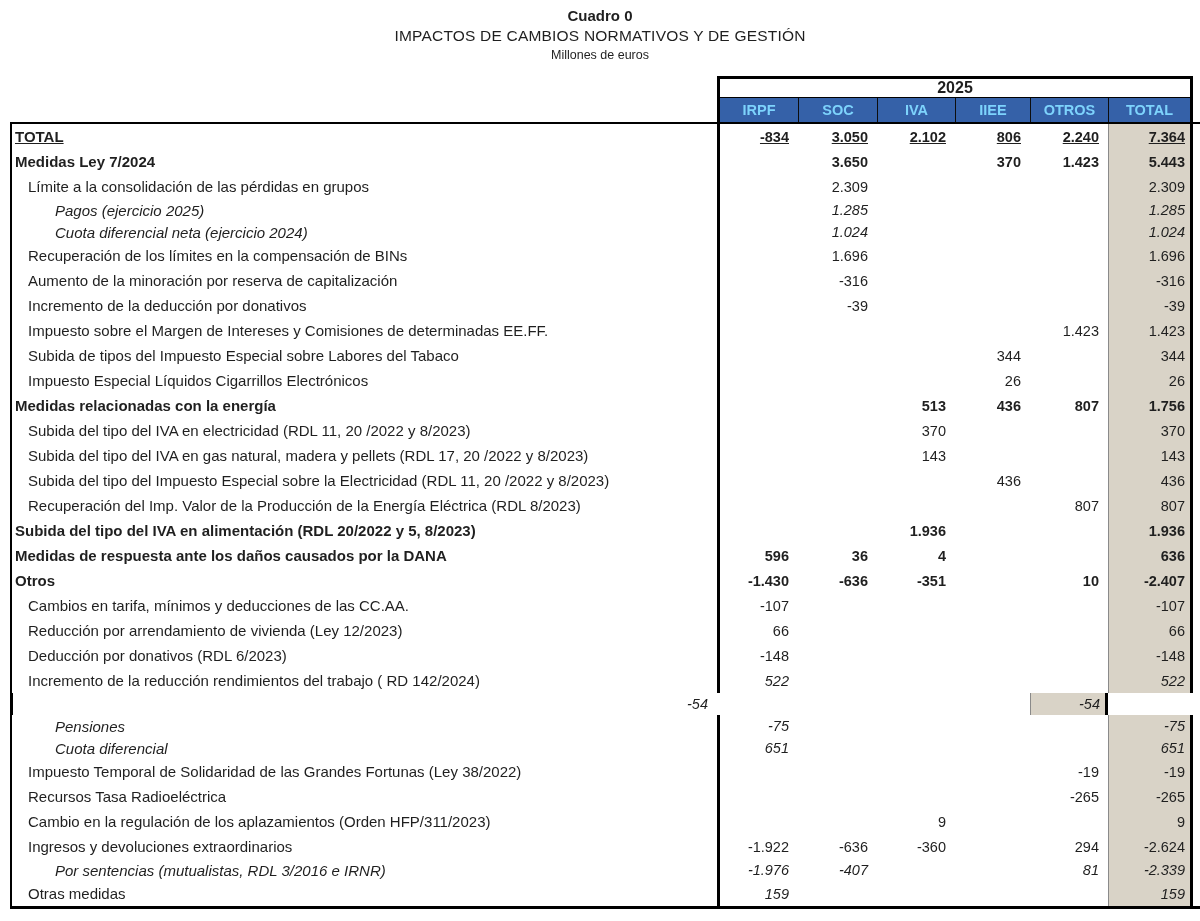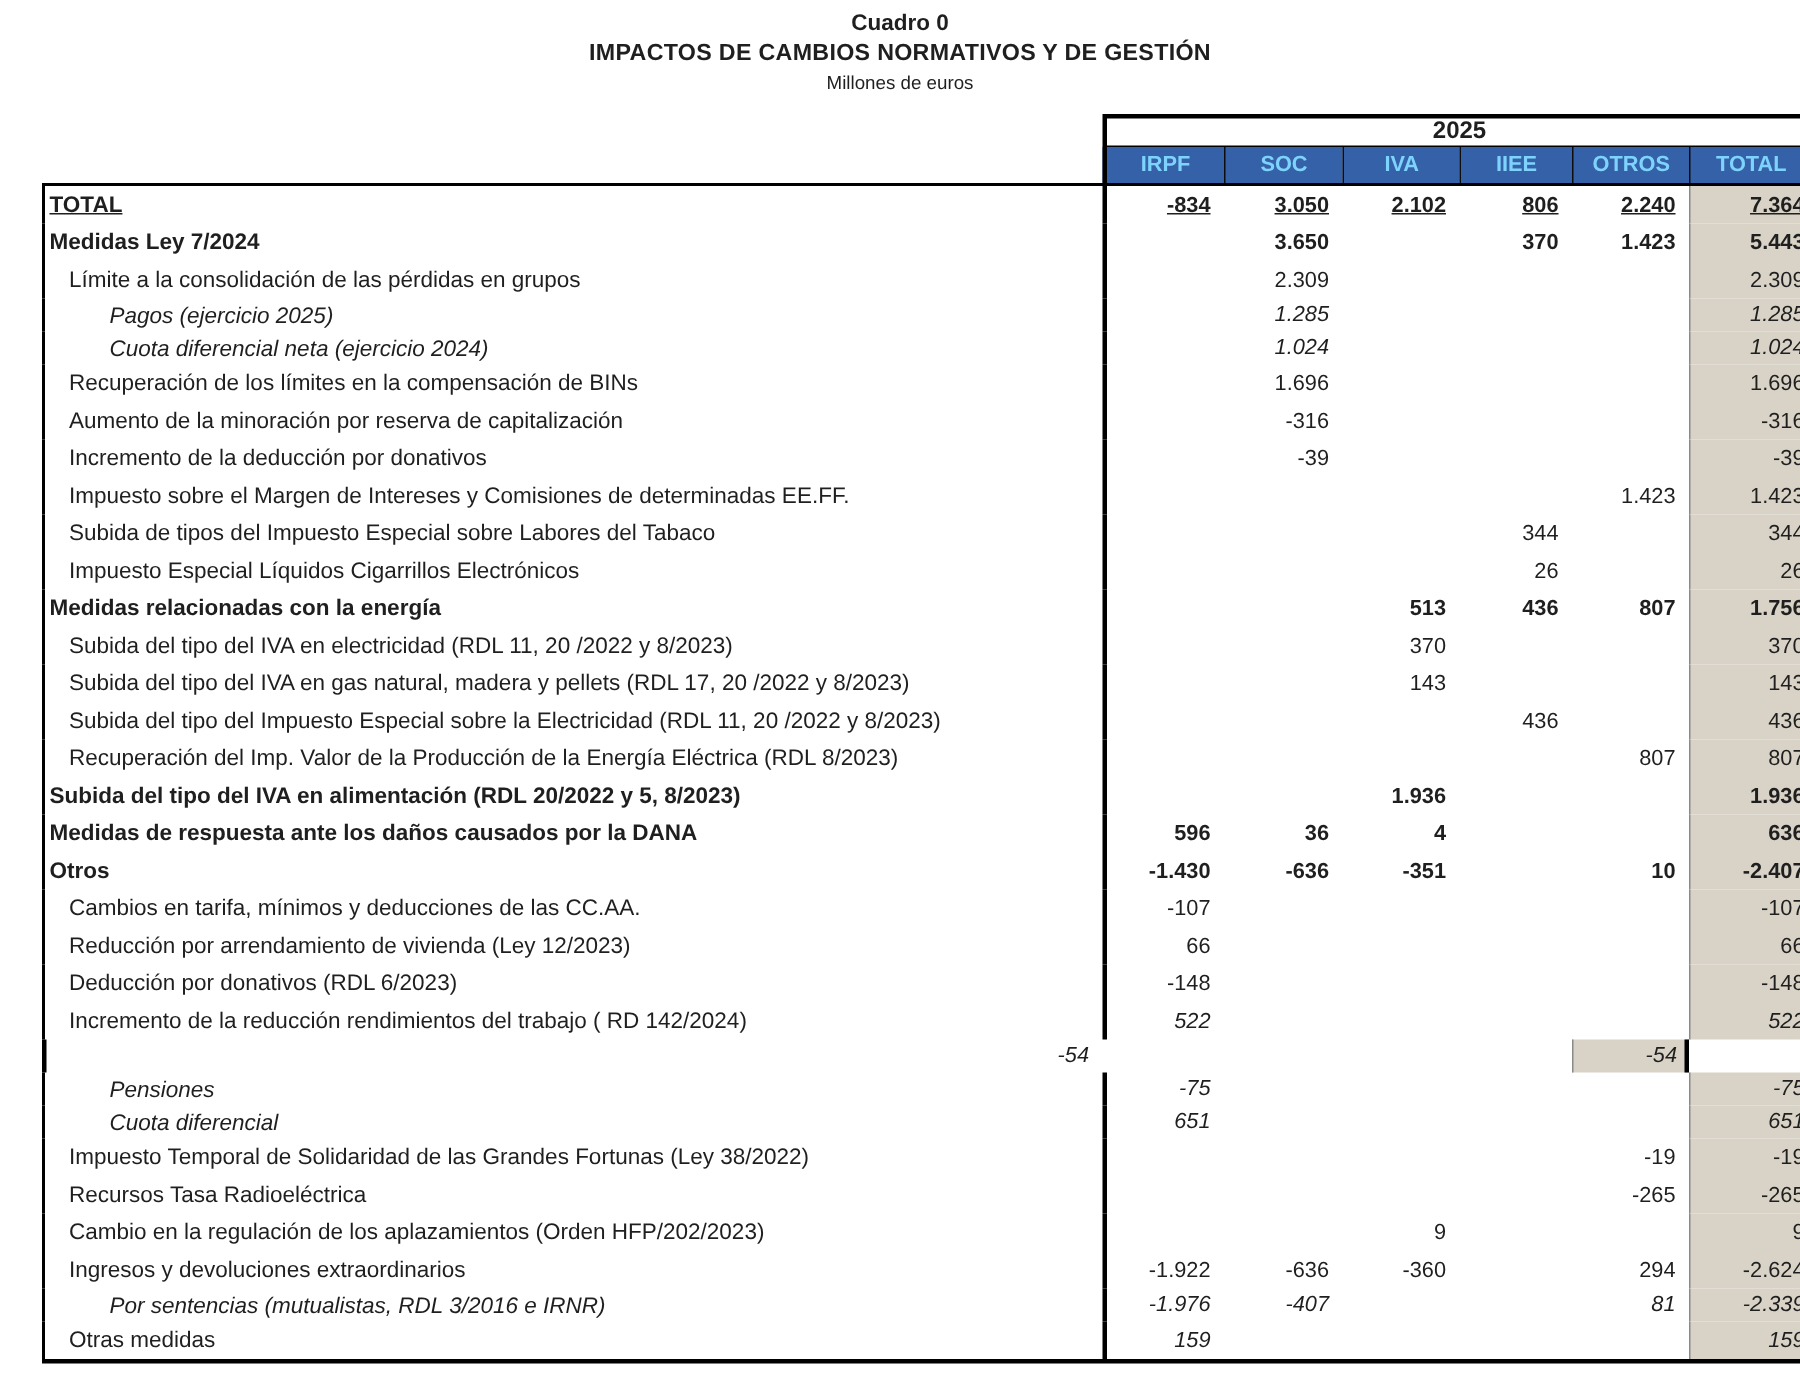--- a/index.html
+++ b/index.html
@@ -4,24 +4,24 @@
 <style>
   html,body{margin:0;padding:0;background:#ffffff;}
   body{
     width:1200px;height:921px;overflow:hidden;
     font-family:"Liberation Sans","DejaVu Sans",sans-serif;
     color:#1f1f1f;
     -webkit-font-smoothing:antialiased;
   }
   .titles{width:1200px;text-align:center;padding-top:6px;}
   .t1{font-size:15px;font-weight:700;line-height:20px;}
-  .t2{font-size:15.5px;font-weight:700;line-height:20px;letter-spacing:.2px;}
+  .t2{font-size:15.5px;font-weight:400;line-height:20px;letter-spacing:.2px;}
   .t3{font-size:12.5px;line-height:17px;margin-top:1px;}
 
-  .tablewrap{margin-left:28px;margin-top:12px;}
+  .tablewrap{margin-left:10px;margin-top:12px;}
   .row{
     display:grid;
     grid-template-columns:707px 81px 79px 78px 75px 78px 85px;
     align-items:center;
     height:25px;
   }
   .cell{height:100%;display:flex;align-items:center;box-sizing:border-box;}
   .lbl{font-size:15px;white-space:nowrap;overflow:hidden;}
   .c-num{justify-content:flex-end;font-size:14.5px;padding-right:9px;}
   .c-total{background:#d9d3c7;padding-right:5px;border-left:1px solid #8a8a8a;}
@@ -327,21 +327,21 @@
       <div class="row r-item">
         <div class="cell c-label lbl">Recursos Tasa Radioeléctrica</div>
         <div class="cell c-num c-irpf"></div>
         <div class="cell c-num c-soc"></div>
         <div class="cell c-num c-iva"></div>
         <div class="cell c-num c-iiee"></div>
         <div class="cell c-num c-otros">-265</div>
         <div class="cell c-num c-total c-total">-265</div>
       </div>
       <div class="row r-item">
-        <div class="cell c-label lbl">Cambio en la regulación de los aplazamientos (Orden HFP/202/2023)</div>
+        <div class="cell c-label lbl">Cambio en la regulación de los aplazamientos (Orden HFP/311/2023)</div>
         <div class="cell c-num c-irpf"></div>
         <div class="cell c-num c-soc"></div>
         <div class="cell c-num c-iva">9</div>
         <div class="cell c-num c-iiee"></div>
         <div class="cell c-num c-otros"></div>
         <div class="cell c-num c-total c-total">9</div>
       </div>
       <div class="row r-item">
         <div class="cell c-label lbl">Ingresos y devoluciones extraordinarios</div>
         <div class="cell c-num c-irpf">-1.922</div>

